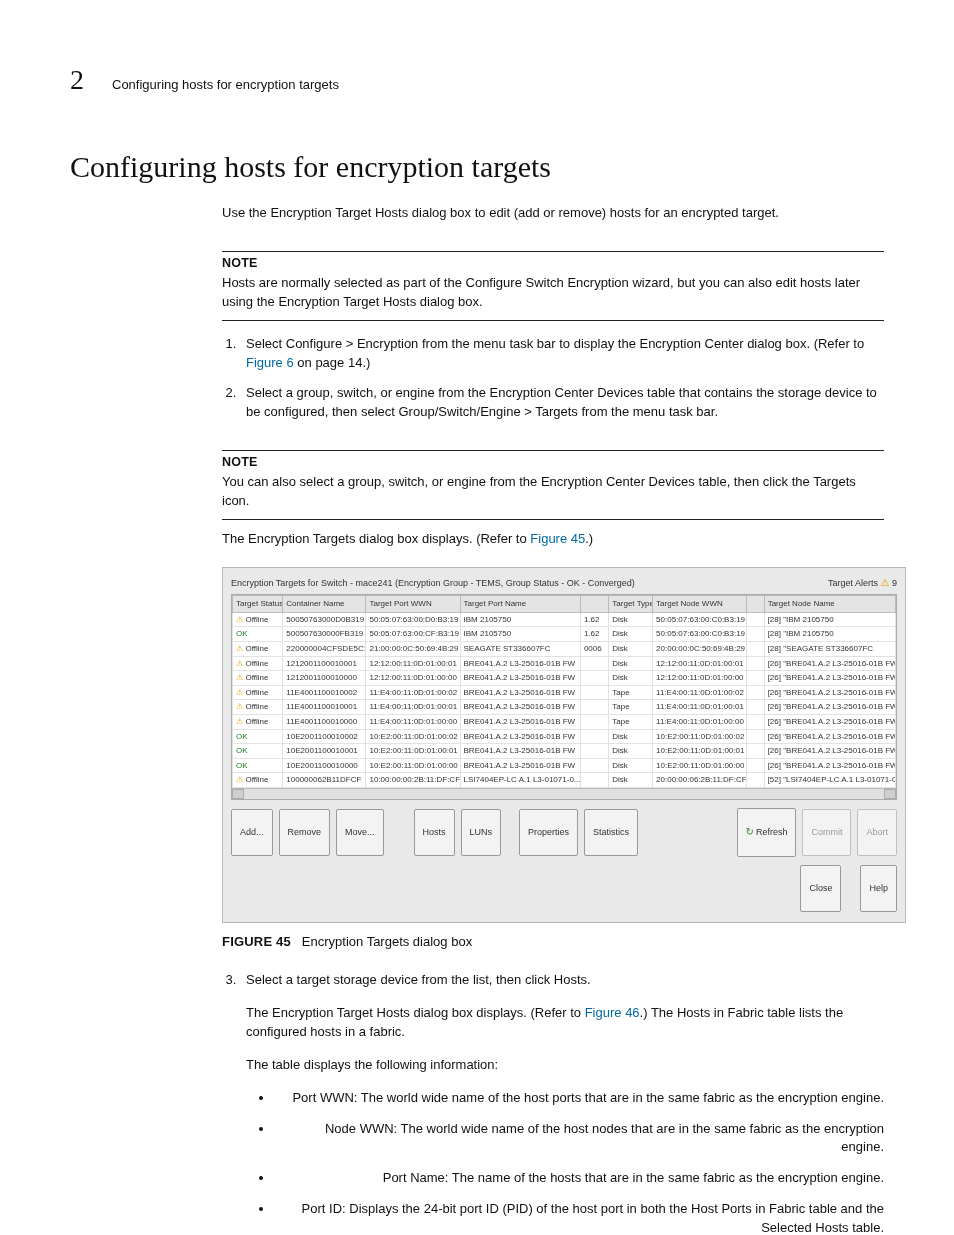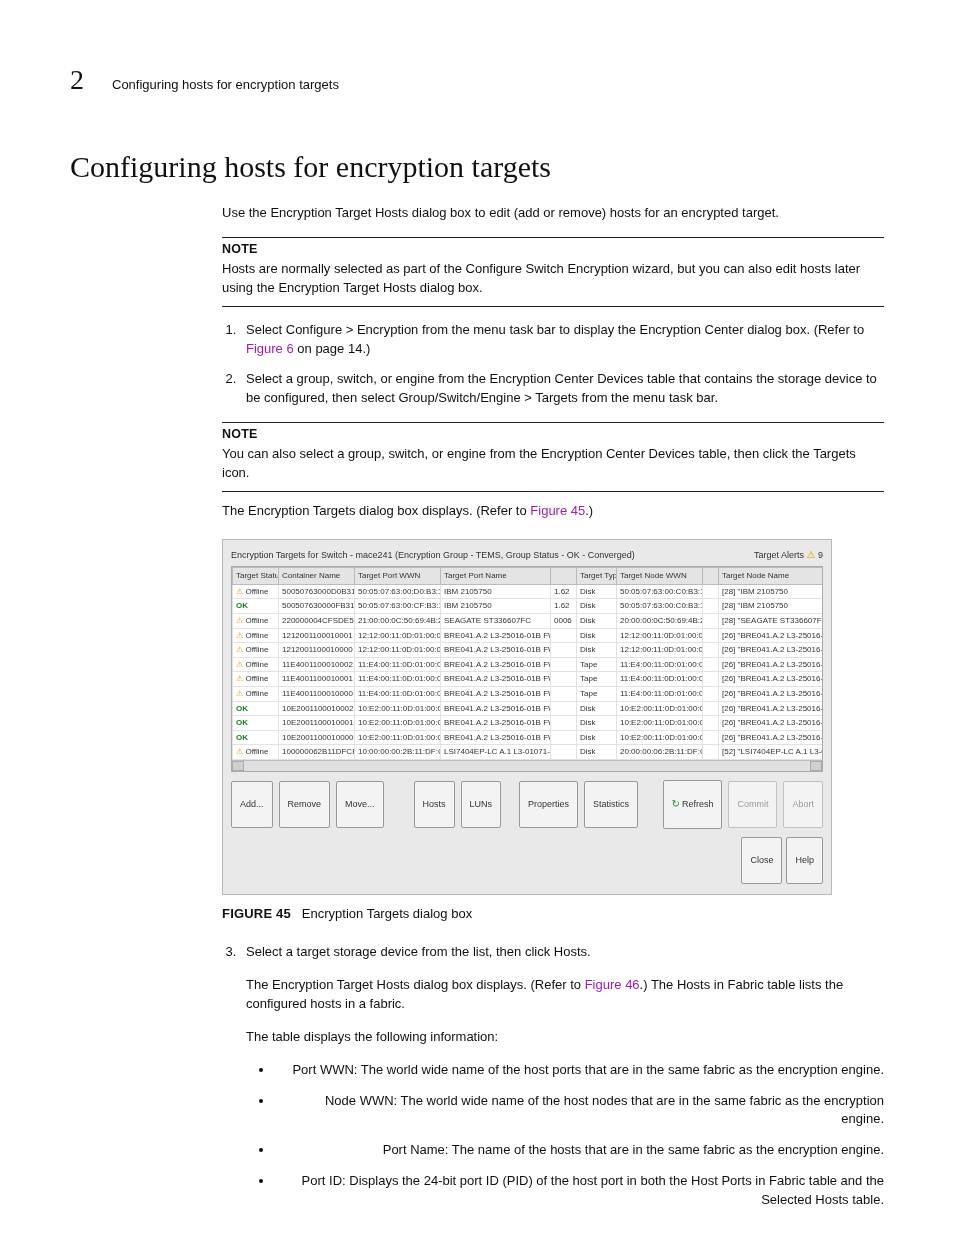--- a/index.html
+++ b/index.html
@@ -38,47 +38,48 @@
   .para { margin: 8px 0 14px 0; }
   .note-block {
     margin: 14px 0 10px 0;
   }
   .note-head {
     font-weight: bold;
     font-size: 12.5px;
     border-top: 1px solid #222;
     padding-top: 2px;
     letter-spacing: .2px;
+    margin-top: 28px;
   }
   .note-body {
     border-bottom: 1px solid #222;
     padding-bottom: 8px;
     padding-top: 2px;
   }
   ol.steps {
     padding-left: 18px;
     margin: 14px 0;
   }
   ol.steps li {
     margin-bottom: 12px;
     padding-left: 6px;
   }
-  .link { color: #a21caf; }
+  .link { color: #0369a1; }
   b, .bold { font-weight: normal; }
 
   
   .dialog {
     margin: 18px 0 10px 0;
     border: 1px solid #b8b8b8;
     background: #e9e9e9;
     font-family: Tahoma, Arial, sans-serif;
     font-size: 9px;
     color: #333;
     padding: 6px 8px 10px 8px;
-    width: 610px;
+    width: 684px;
     box-sizing: border-box;
   }
   .dlg-titlebar {
     display: flex;
     justify-content: space-between;
     align-items: center;
     padding: 2px 0 4px 0;
   }
   .tri { color:#e8a300; font-size:10px; }
   .table-wrap {
@@ -101,21 +102,21 @@
     white-space:nowrap;
     overflow:hidden;
   }
   table.grid td {
     border:1px solid #e2e2e2;
     padding:1px 3px;
     white-space:nowrap;
     overflow:hidden;
     text-overflow:clip;
   }
-  .status-ok { color:#1a7f1a; font-weight:bold;text-align:right; }
+  .status-ok { color:#1a7f1a; font-weight:normal;text-align:right; }
   .status-off { color:#333; }
   .scroll-strip {
     height:10px;
     background:#e0e0e0;
     border-top:1px solid #bbb;
     position:relative;
   }
   .scroll-strip::before,
   .scroll-strip::after{
     content:"";
@@ -137,21 +138,21 @@
     border-radius:2px;
     cursor:pointer;
     color:#333;
   }
   .btn.disabled { color:#9a9a9a; border-color:#c0c0c0; }
   .btn-row .spacer { flex:1; }
   .refresh-ico { color:#2a8f2a; font-size:10px; margin-right:2px;}
   .bottom-btns {
     display:flex;
     justify-content:flex-end;
-    gap:4px;
+    gap:19px;
     margin-top:8px;
   }
 
   .figcap {
     font-size: 13px;
     margin: 8px 0 20px 0;
   }
   .figcap .figlabel { font-weight:bold; letter-spacing:.2px; }
 
   ul.bullets {

